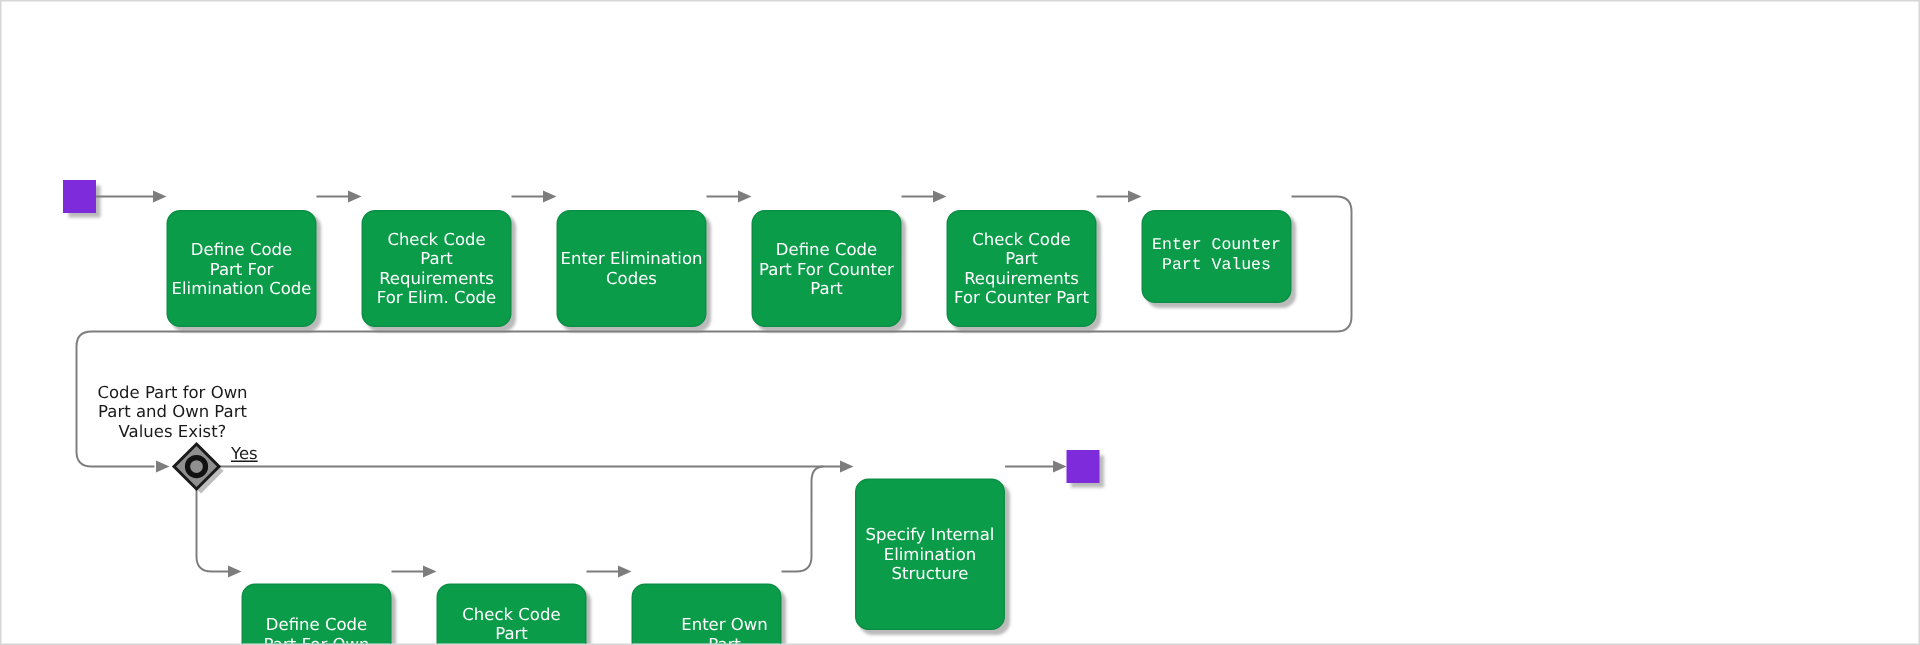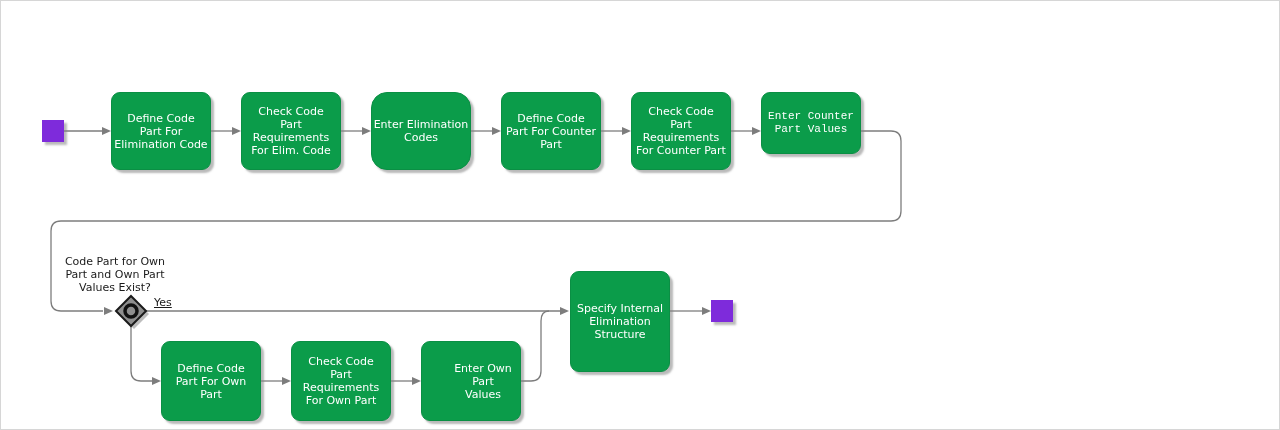--- a/index.html
+++ b/index.html
@@ -13,20 +13,21 @@
     background:var(--c-title_bar,#7e2bdb);color:#fff;
     font-size:12px;font-weight:bold;text-align:center;line-height:30px;
   }
   .svg-layer{position:absolute;left:0;top:0;width:1278px;height:428px;}
   .activity{
     position:absolute;background:var(--c-activity,#0b9c4a);
     border:1px solid var(--c-activity_border,#0a8f44);
     border-radius:9px;box-sizing:border-box;
     display:flex;align-items:center;justify-content:center;
     box-shadow:3px 3px 2px rgba(130,130,130,0.55);
+    margin-top:48px;
   }
   .activity .lbl{
     color:#fff;font-size:11px;line-height:13px;text-align:center;
     white-space:pre-line;
   }
   .endpoint{
     position:absolute;width:22px;height:22px;
     background:var(--c-start_end,#7e2bdb);
     box-shadow:3px 3px 2px rgba(130,130,130,0.55);
   }
@@ -87,21 +88,21 @@
 Elimination Code</span>
   </div>
 
   <div class="activity" style="left:240px;top:91px;width:100px;height:78px;">
     <span class="lbl">Check Code
 Part
 Requirements
 For Elim. Code</span>
   </div>
 
-  <div class="activity" style="left:370px;top:91px;width:100px;height:78px;border-radius:16px;">
+  <div class="activity" style="left:370px;top:91px;width:100px;height:78px;">
     <span class="lbl">Enter Elimination
 Codes</span>
   </div>
 
   <div class="activity" style="left:500px;top:91px;width:100px;height:78px;">
     <span class="lbl">Define Code
 Part For Counter
 Part</span>
   </div>
 

